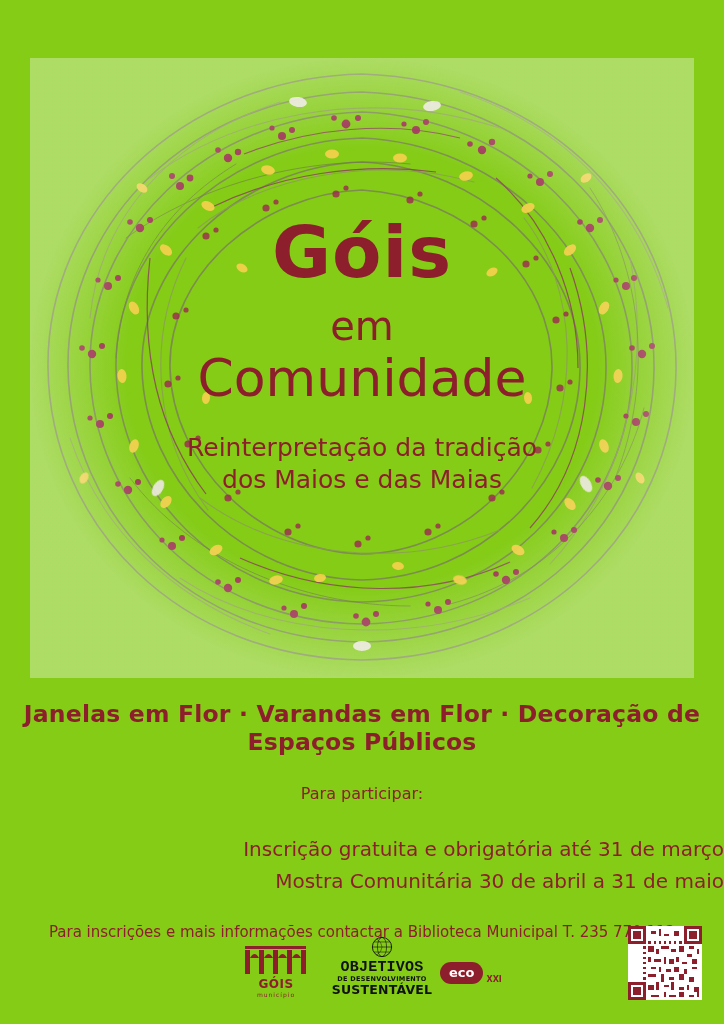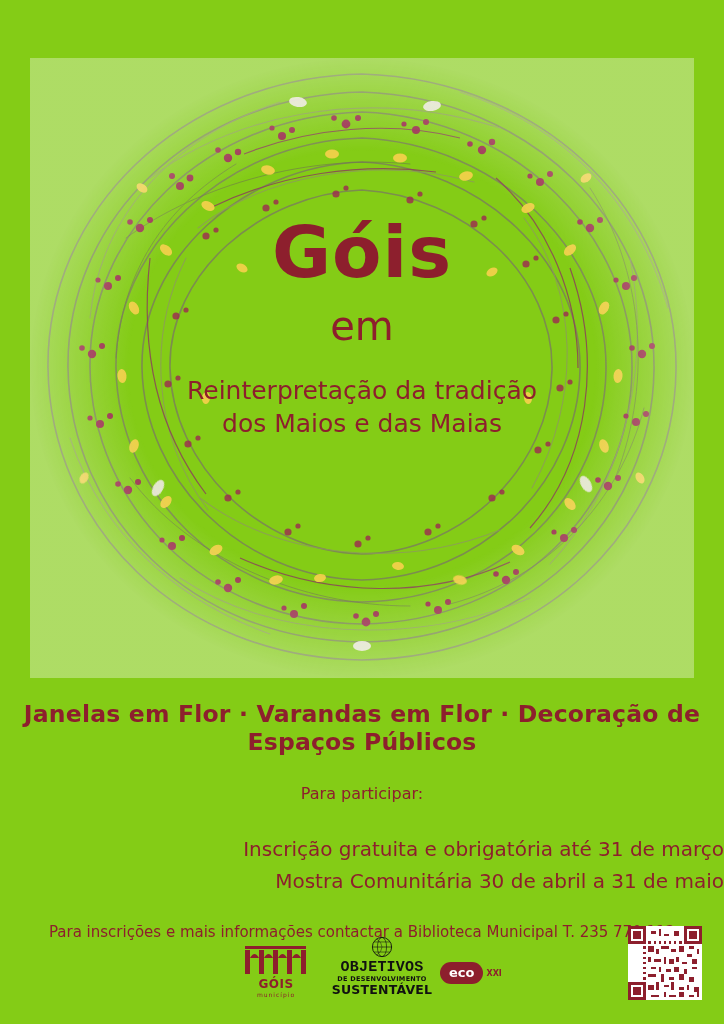--- a/index.html
+++ b/index.html
@@ -184,21 +184,21 @@
     letter-spacing: 0.2px;
     line-height: 1.05;
     color: #111;
   }
 
   .logo-eco {
     position: absolute;
     left: 440px;
     bottom: 26px;
     display: flex;
-    align-items: center;
+    align-items: flex-end;
     gap: 3px;
   }
   .logo-eco .pill {
     background: #8d1f2d;
     color: #ffffff;
     border-radius: 999px;
     padding: 4px 9px 5px 9px;
     font-family: "DejaVu Sans", sans-serif;
     font-size: 13px;
     font-weight: 700;
@@ -428,20 +428,21 @@
         <ellipse cx="332" cy="588" rx="9" ry="5"></ellipse>
       </g>
 
       <rect x="0" y="0" width="664" height="620" fill="url(#bgfade)"></rect>
     </svg>
   </div>
 
   <div class="headline">
     <div class="title-main">Góis</div>
     <div class="title-em">em</div>
+    <div class="title-sub">Comunidade</div>
     <div class="tagline">
       <span class="l1">Reinterpretação da tradição</span>
       <span class="l2">dos Maios e das Maias</span>
     </div>
   </div>
 
   <div class="info">
     <div class="categories">Janelas em Flor · Varandas em Flor · Decoração de Espaços Públicos</div>
 
     <div class="participate">

